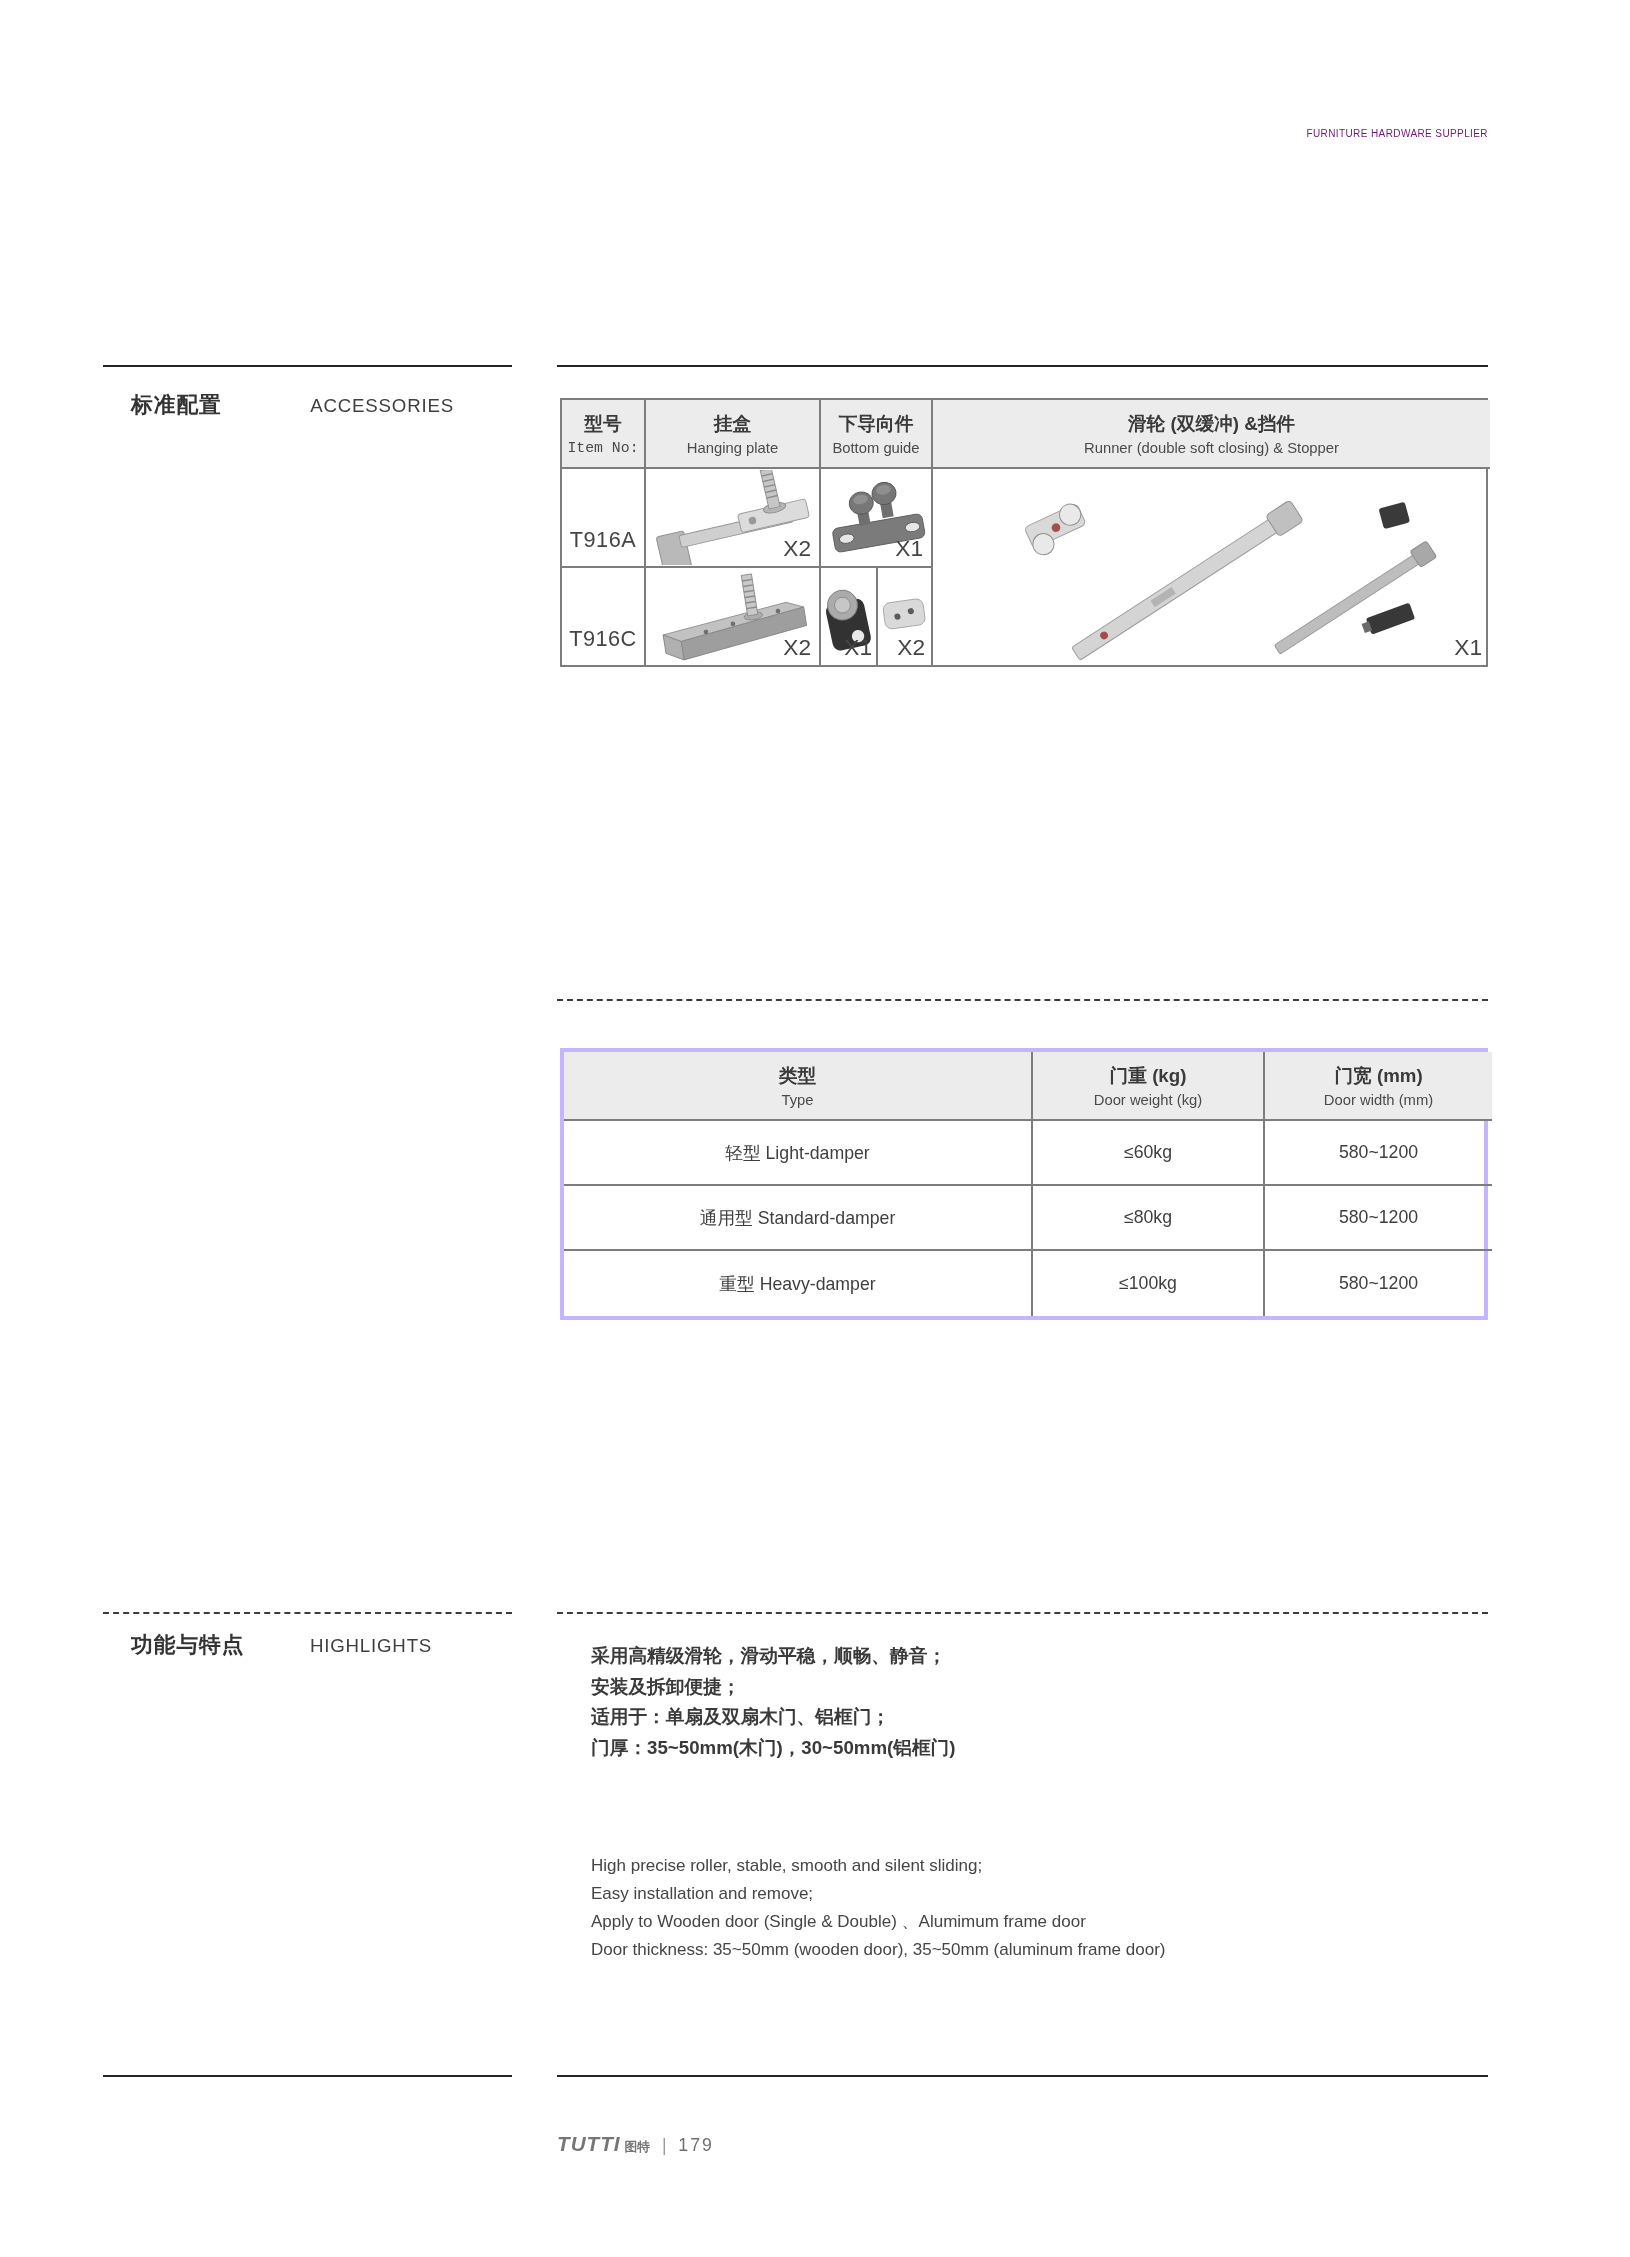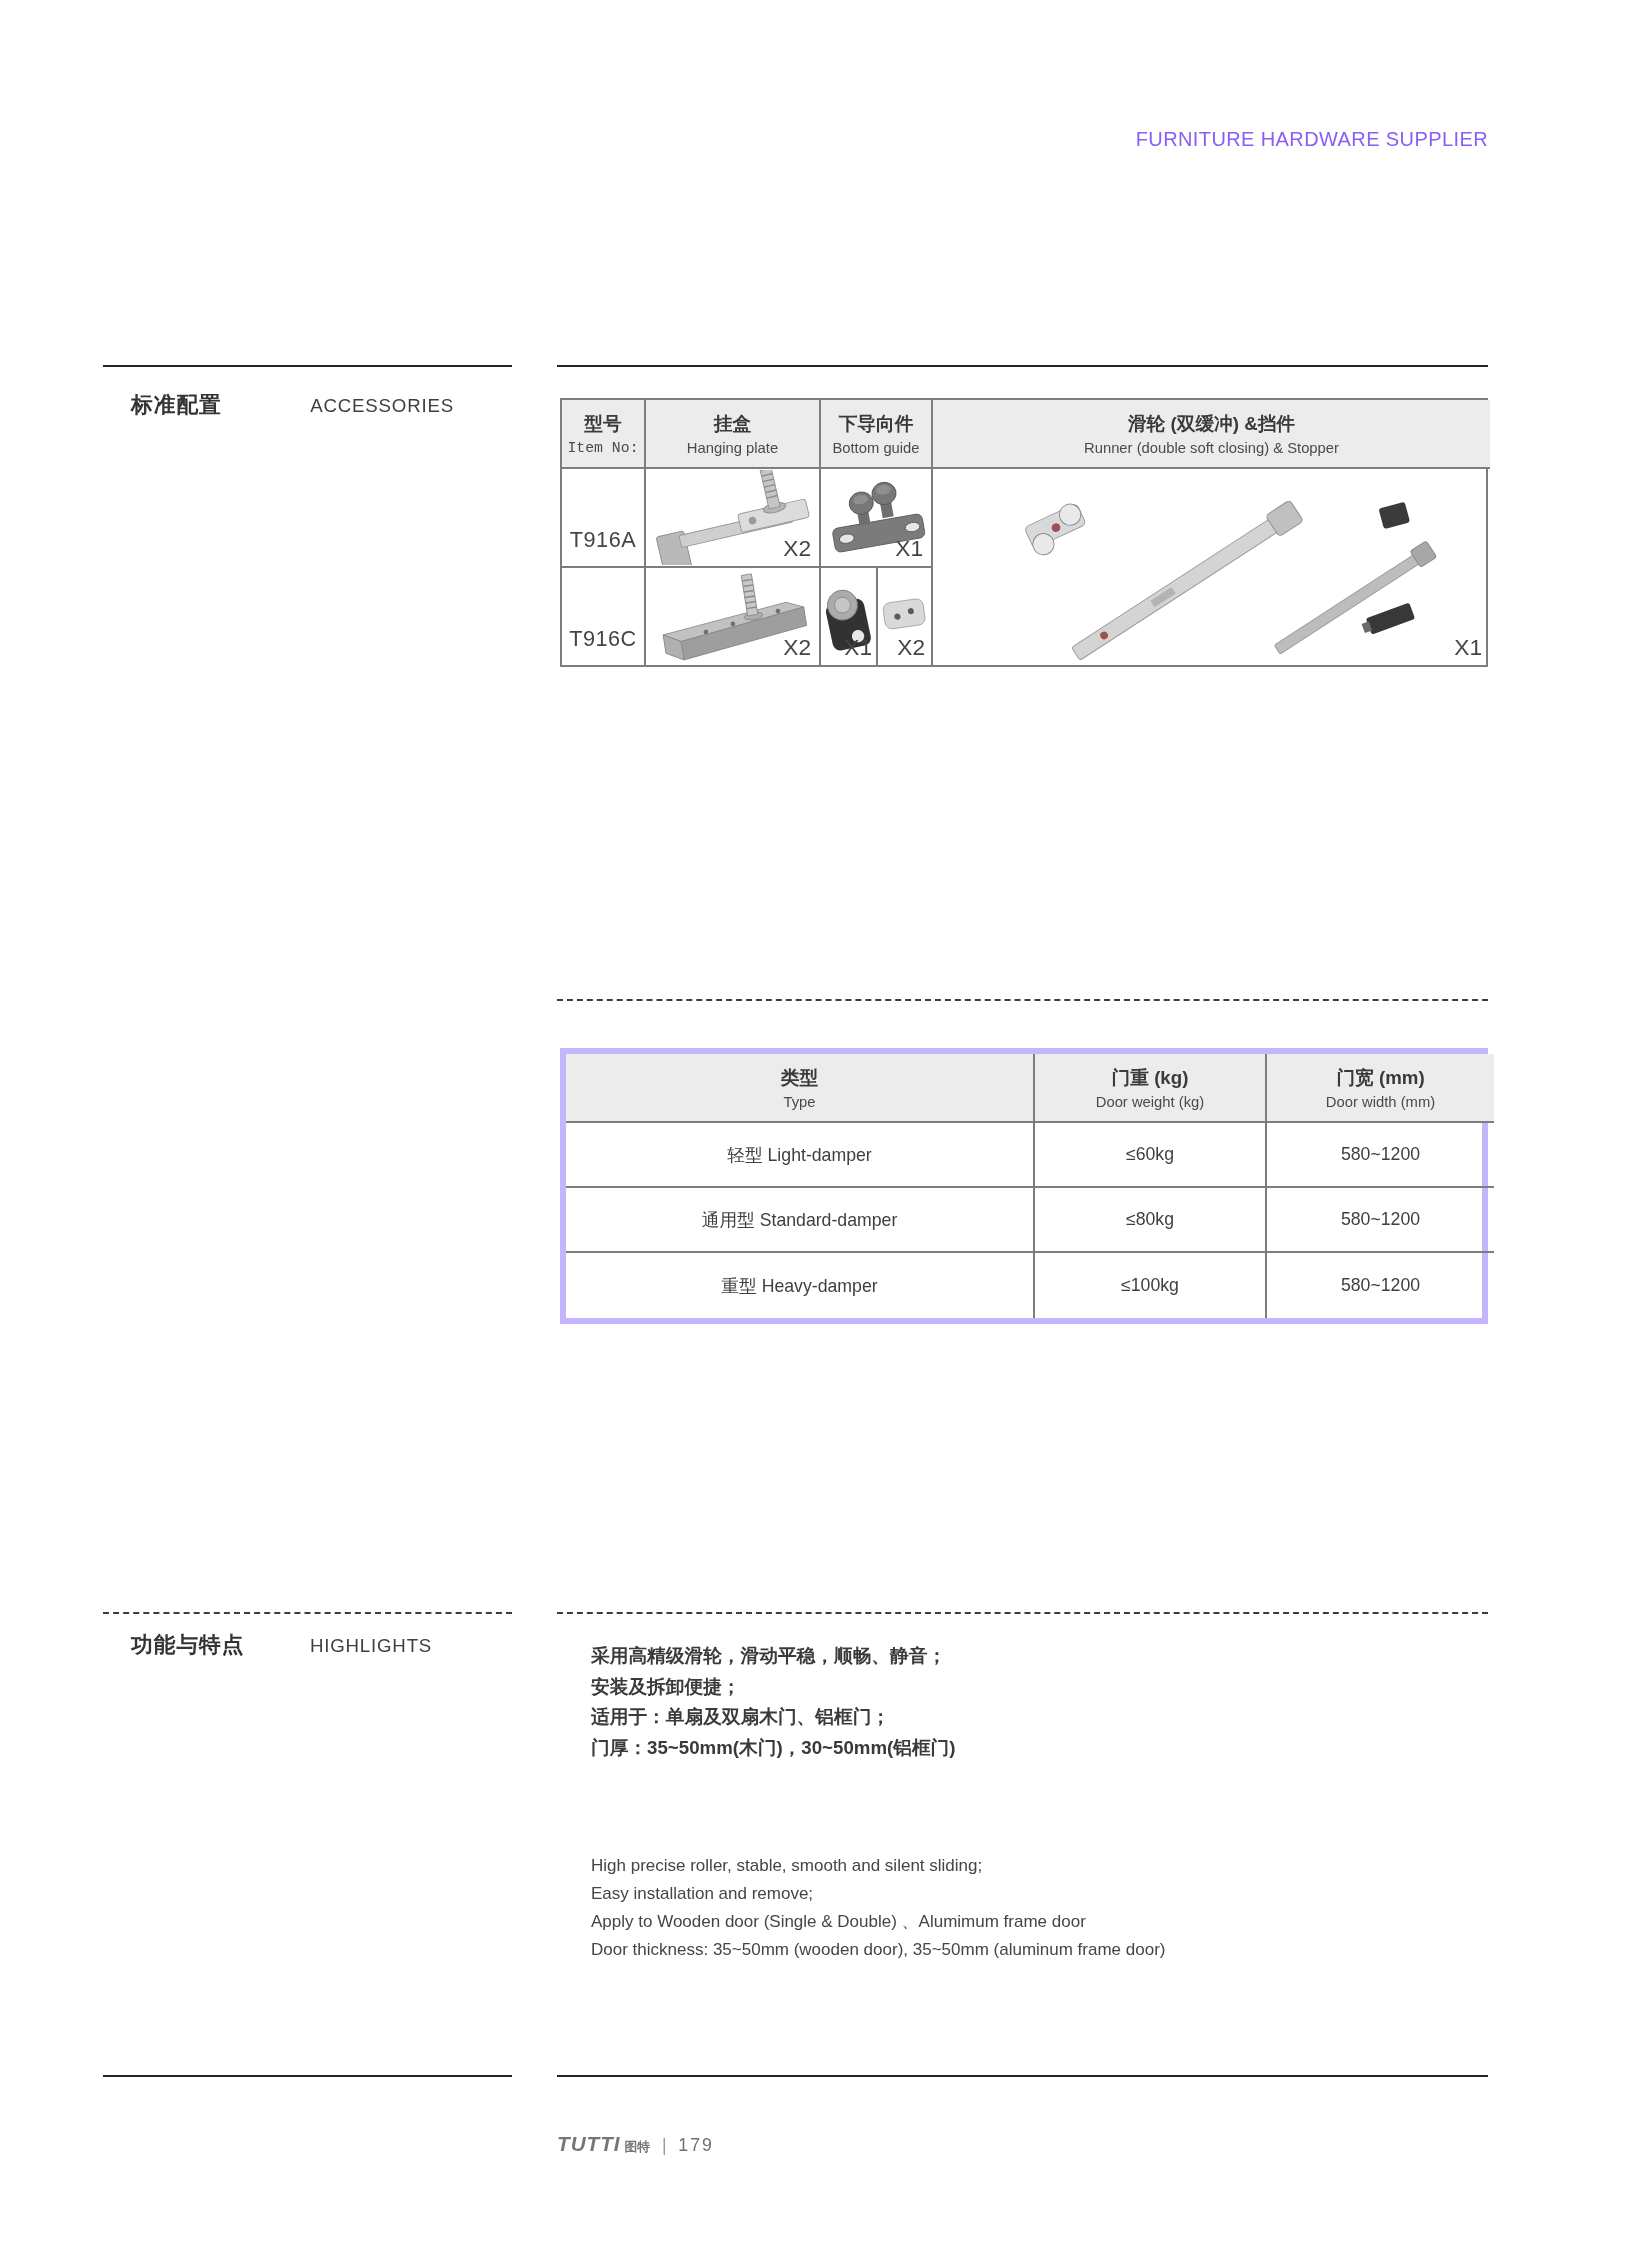--- a/index.html
+++ b/index.html
@@ -1,21 +1,21 @@
 <!DOCTYPE html>
 <html><head>
 <meta charset="utf-8">
 <style>
   html,body{margin:0;padding:0;background:#ffffff;}
   body{font-family:"Liberation Sans","DejaVu Sans",sans-serif;}
   .page{position:relative;width:1630px;height:2258px;background:#ffffff;overflow:hidden;}
 
   
   .brand-header{position:absolute;top:128px;left:557px;width:931px;text-align:right;
-    font-size:20px;letter-spacing:0.4px;color:#8b5cf6;}
+    font-size:10px;letter-spacing:0.4px;color:#701a75;}
   .rule{position:absolute;border-top:2px solid #242424;}
   .rule-dash{position:absolute;border-top:2px dashed #3c3c3c;}
   .footer{position:absolute;top:2092px;left:557px;width:931px;display:flex;
     align-items:baseline;color:#767676;margin-top:40px;}
   .footer .logo{font-style:italic;font-weight:bold;font-size:20.7px;letter-spacing:1px;}
   .footer .logo-cn{font-size:12.8px;font-weight:bold;margin-left:3.9px;}
   .footer .sep{color:#9a9a9a;margin:0 11.8px;font-size:17.7px;font-weight:300;}
   .footer .pageno{font-size:17.7px;letter-spacing:2px;color:#6f6f6f;}
 
   
@@ -36,21 +36,21 @@
   .hcn{font-size:18.7px;font-weight:bold;color:#3a3a3a;}
   .hen{font-size:14.8px;color:#4a4a4a;margin-top:3px;}
   .item-no{font-size:21.7px;color:#454545;letter-spacing:0.5px;margin-top:44px;}
   .qty{position:absolute;right:7.9px;bottom:3.9px;font-size:22.7px;color:#454545;}
   .photo{display:flex;align-items:center;justify-content:center;width:100%;height:100%;}
 
   
   .spec-table{position:absolute;top:1048px;left:560px;width:928px;display:grid;
     grid-template-columns:469px 232px 227px;
     grid-template-rows:69px 65px 65px 65px;
-    border:6px solid #c4b5fd;box-sizing:border-box;}
+    border:4px solid #c4b5fd;box-sizing:border-box;}
   .scell{position:relative;border-right:2px solid #7d7d7d;border-bottom:2px solid #7d7d7d;
     display:flex;align-items:center;justify-content:center;box-sizing:border-box;
     font-size:17.7px;color:#3f3f3f;}
   .scell.no-r{border-right:none;}
   .scell.no-b{border-bottom:none;}
 
   
   .hl-cn{position:absolute;top:1641px;left:591px;font-size:18.7px;font-weight:600;
     line-height:30.5px;color:#3a3a3a;}
   .hl-en{position:absolute;top:1852px;left:591px;font-size:17px;

